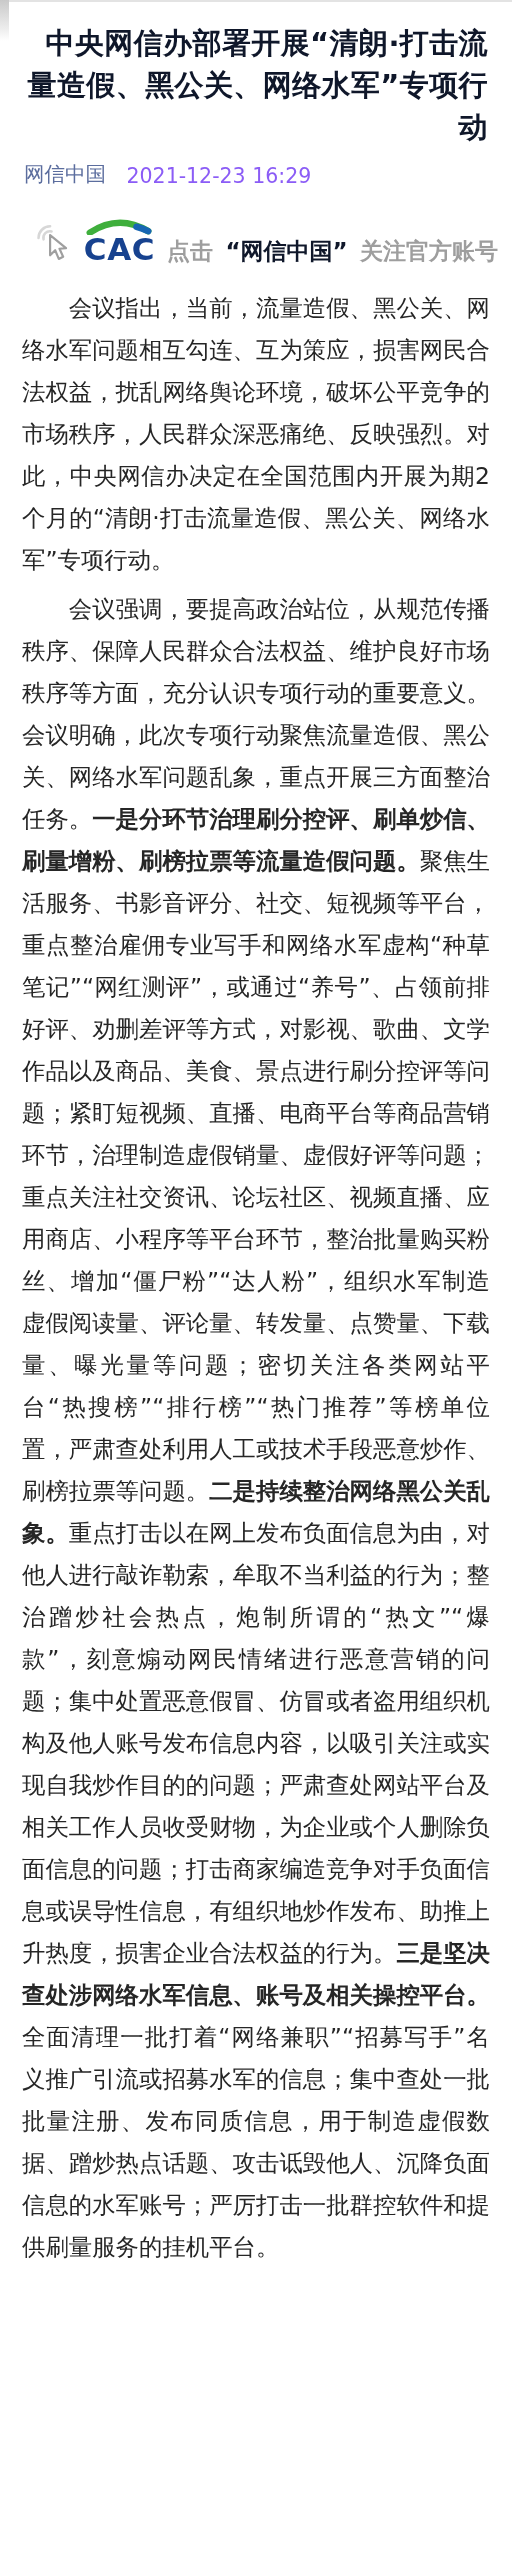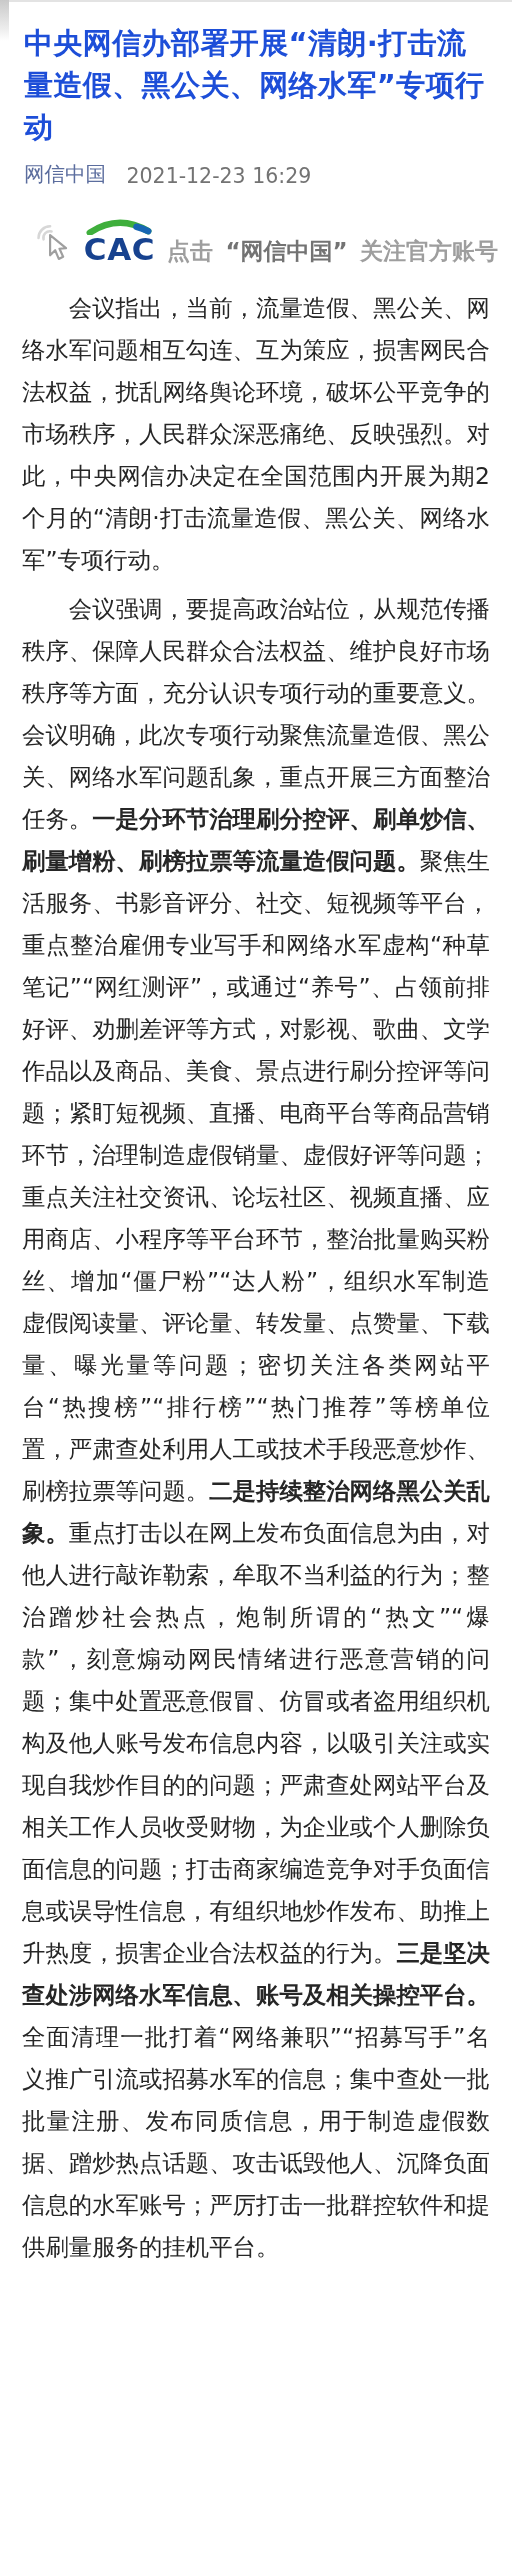--- a/index.html
+++ b/index.html
@@ -1,32 +1,32 @@
 <!DOCTYPE html>
 <html style="font-size:11.7px"><head>
 <meta charset="utf-8">
 <style>
   html,body{margin:0;padding:0;background:#ffffff;}
   body{width:512px;font-family:"DejaVu Sans",sans-serif;}
   .page{position:relative;width:512px;min-height:2576px;background:#fff;box-sizing:border-box;overflow:hidden;}
   .top-edge{position:absolute;top:0;left:0;right:0;height:1.5px;background:#e3e3e3;}
   .corner-artifact{position:absolute;top:0;left:0;width:8.8px;height:41px;
      background:linear-gradient(180deg,#c9c9c9 0%,#ededed 70%,rgba(255,255,255,0) 100%);}
-  .title{margin:22px 24px 0 24px;font-size:29px;line-height:42px;font-weight:700;color:#1d4ed8;letter-spacing:0.4px;}
+  .title{margin:22px 24px 0 24px;font-size:29px;line-height:42px;font-weight:700;color:#0f172a;letter-spacing:0.4px;text-align:right;}
   .meta{margin:11.7px 24px 0 24px;display:flex;align-items:flex-end;gap:20.5px;}
   .author{color:#5b6d9e;font-size:20.5px;text-decoration:none;cursor:pointer;}
-  .date{color:#737373;font-size:20.5px;}
+  .date{color:#8b5cf6;font-size:20.5px;}
   .banner{margin:25px 22px 0 34px;height:54px;display:flex;align-items:flex-end;gap:11.7px;cursor:pointer;}
   .cursor-icon{flex:0 0 auto;margin-top:-8.8px;}
   .cac-logo{position:relative;flex:0 0 auto;padding-top:10.2px;}
   .cac-text{font-size:31px;font-weight:800;color:#17428f;letter-spacing:0.7px;font-family:"DejaVu Sans",sans-serif;}
   .cac-arc{position:absolute;top:-2.9px;left:0px;}
   .banner-text{font-size:23px;font-weight:700;white-space:nowrap;margin-top:1.5px;}
   .txt-gray{color:#9e9e9e;font-family:Liberation Mono, monospace;}
-  .txt-blue{color:#737373;margin:0 4.4px;}
+  .txt-blue{color:#0f172a;margin:0 4.4px;}
   .body-text{margin:20.5px 22px 0 22px;font-size:23.4px;line-height:42px;color:#262626;text-align:justify;}
   .body-text p{margin:0 0 7.3px 0;text-indent:2em;}
   .b{font-weight:700;}
 </style>
 </head>
 <body>
 
 <div class="page">
   <div class="top-edge"></div>
   <div class="corner-artifact"></div>

